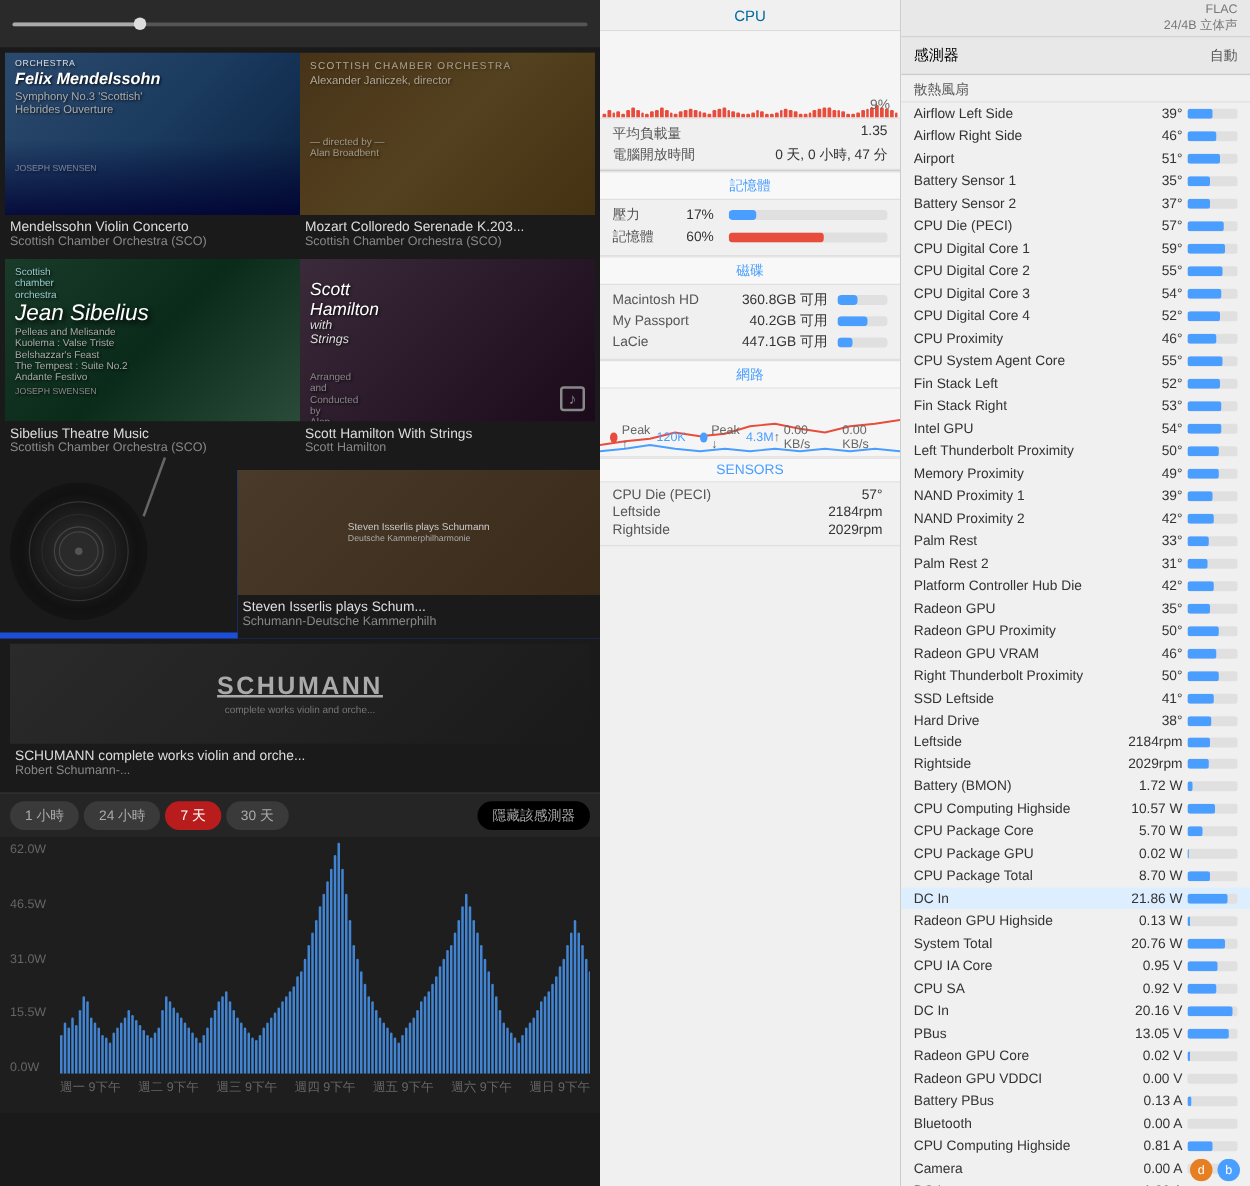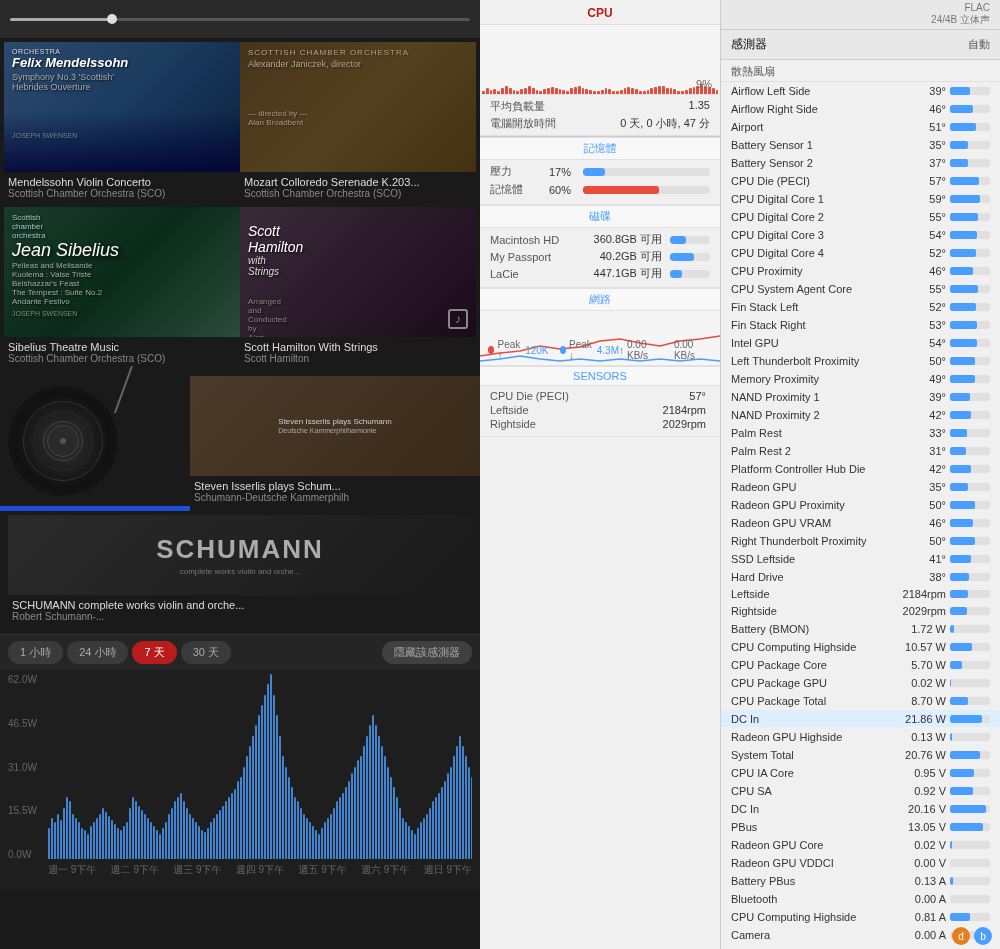--- a/index.html
+++ b/index.html
@@ -218,21 +218,21 @@
     }
     .time-btn.active {
       background: #b91c1c;
       color: white;
     }
     .hide-btn {
       margin-left: auto;
       padding: 4px 12px;
       border-radius: 12px;
       border: none;
-      background: #404040;
+      background: #000000;
       color: #aaa;
       font-size: 11px;
       cursor: pointer;
     }
 
     .chart-area {
       background: #1e1e1e;
       padding: 4px 8px;
       height: 220px;
       position: relative;
@@ -284,22 +284,22 @@
     }
     .cpu-tabs {
       display: flex;
       align-items: center;
       justify-content: center;
       padding: 6px 0 4px;
       border-bottom: 1px solid #ddd;
     }
     .cpu-title {
       font-size: 12px;
-      color: #b91c1c;
-      font-weight: 700;
+      color: #0369a1;
+      font-weight: 400;
     }
     .cpu-graph-area {
       height: 70px;
       background: #f5f5f5;
       position: relative;
       overflow: hidden;
       border-bottom: 1px solid #e0e0e0;
     }
     .cpu-graph-bars {
       display: flex;
@@ -676,21 +676,21 @@
           <div class="name">Steven Isserlis plays Schum...</div>
           <div class="artist">Schumann-Deutsche Kammerphilh</div>
         </div>
       </div>
     </div>
   </div>
 
   <div style="background:#1a1a1a;padding:4px 8px;display:flex;">
     <div style="flex:1;">
       <div class="album-cover-placeholder schumann-complete" style="height:80px;flex-direction:column;gap:2px;">
-        <div style="font-size:26px;font-weight:900;color:#aaa;letter-spacing:2px;">SCHUMANN</div>
+        <div style="font-size:20px;font-weight:900;color:#aaa;letter-spacing:2px;text-decoration:underline;">SCHUMANN</div>
         <div style="font-size:8px;color:#777;">complete works violin and orche...</div>
       </div>
       <div class="album-info">
         <div class="name">SCHUMANN complete works violin and orche...</div>
         <div class="artist">Robert Schumann-...</div>
       </div>
     </div>
   </div>
 
   <div class="bottom-section" style="position:relative;bottom:auto;">

